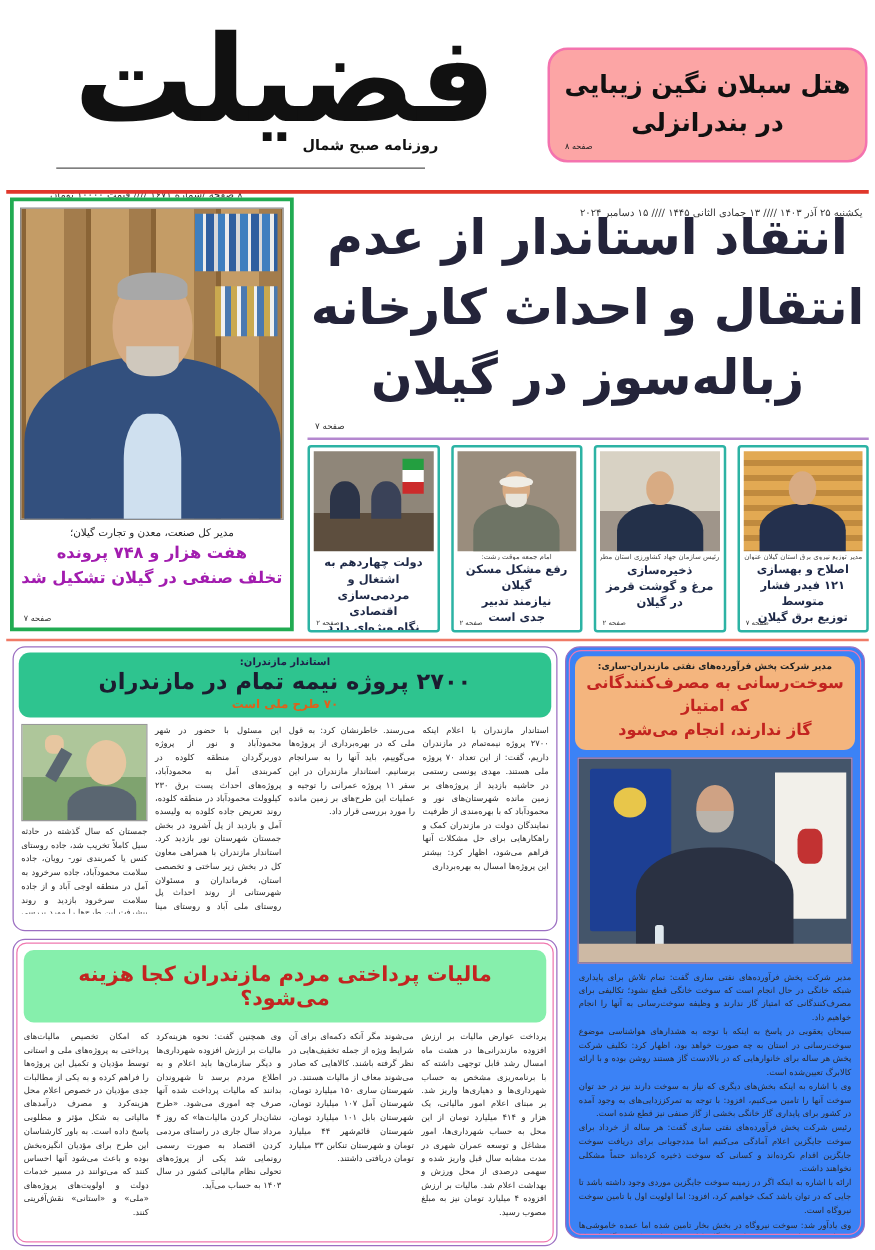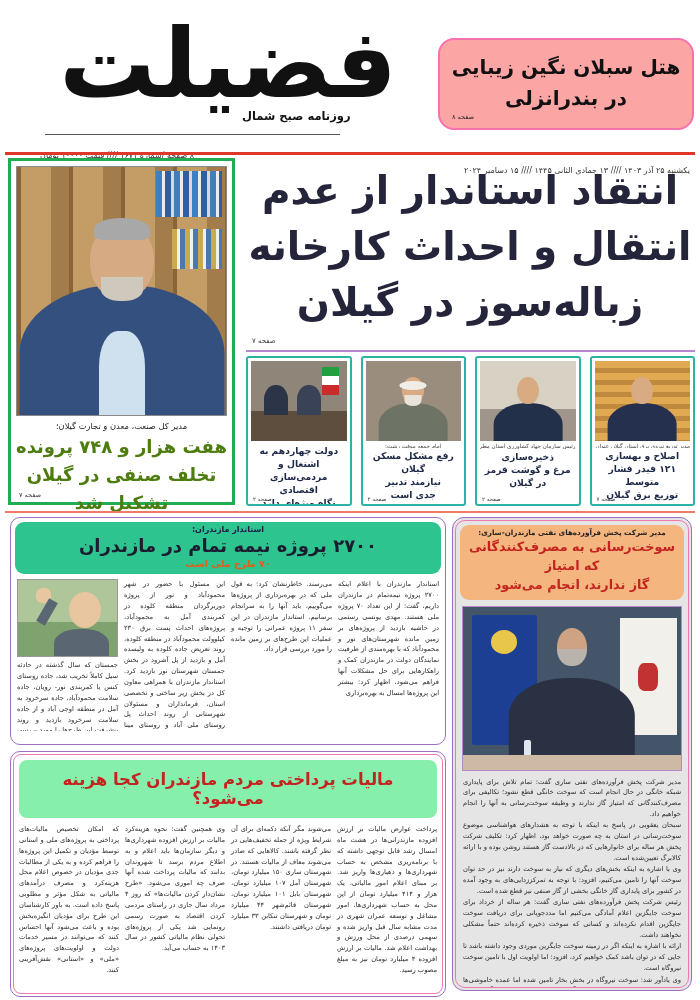--- a/index.html
+++ b/index.html
@@ -28,21 +28,21 @@
   .pl-shelf1{position:absolute;top:4px;right:4px;width:66px;height:46px;
       background:repeating-linear-gradient(90deg,#3f7fbf 0 6px,#ececec 6px 9px,#2f5f9f 9px 15px,#d9d9d9 15px 18px);}
   .pl-shelf2{position:absolute;top:62px;right:4px;width:50px;height:40px;
       background:repeating-linear-gradient(90deg,#caa94f 0 5px,#f0f0f0 5px 8px,#4a79b0 8px 13px);}
   .pl-suit{position:absolute;bottom:-12px;left:50%;transform:translateX(-50%);width:205px;height:142px;background:#33507e;border-radius:48% 48% 0 0;}
   .pl-shirt{position:absolute;bottom:-4px;left:50%;transform:translateX(-50%);width:46px;height:88px;background:#cfe0ef;border-radius:40% 40% 0 0;}
   .pl-head{position:absolute;bottom:116px;left:50%;transform:translateX(-50%);width:64px;height:78px;background:#d6ab83;border-radius:50% 50% 46% 46%;}
   .pl-hair{position:absolute;top:-3px;left:4px;right:4px;height:22px;background:#a8a8a8;border-radius:50% 50% 20% 20%;}
   .pl-beard{position:absolute;bottom:-2px;left:11px;right:11px;height:24px;background:#cfc8bd;border-radius:0 0 46% 46%;}
   .ps-kicker{font-size:8.3px;color:#222;text-align:center;margin-top:3px;}
-  .ps-headline{font-size:18px;font-weight:bold;color:#4d7c0f;text-align:center;line-height:1.55;margin-top:2px;}
+  .ps-headline{font-size:13px;font-weight:bold;color:#a21caf;text-align:center;line-height:1.55;margin-top:2px;}
   .ps-page{position:absolute;bottom:3px;left:8px;font-size:6.5px;color:#333;}
 
   
   .lead-hl{position:absolute;left:248px;top:163px;width:444px;text-align:center;font-size:39px;font-weight:bold;
            color:#24243a;line-height:1.43;}
   .lead-page{position:absolute;left:252px;top:337px;font-size:7px;color:#333;}
   .purple-rule{position:absolute;left:246px;right:5px;top:350px;height:1.5px;background:#b487cf;}
 
   
   .briefs{position:absolute;left:246px;right:5px;top:356px;height:150px;display:flex;gap:9px;direction:rtl;}
@@ -81,21 +81,21 @@
   .p-col{flex:1;font-size:6.7px;line-height:1.62;text-align:justify;color:#2a2a2a;}
   .photo-wave{position:relative;height:76px;margin-bottom:3px;border:1px solid #999;overflow:hidden;
               background:linear-gradient(180deg,#aec69a 0 55%,#7fa36f 55% 100%);}
   .wv-head{position:absolute;left:52%;top:16%;width:32px;height:36px;background:#e7c6a0;border-radius:50%;}
   .wv-hand{position:absolute;left:18%;top:10%;width:15px;height:15px;background:#e7c6a0;border-radius:40%;}
   .wv-arm{position:absolute;left:24%;top:24%;width:10px;height:26px;background:#5a6671;transform:rotate(30deg);}
   .wv-body{position:absolute;bottom:-5px;left:36%;width:56%;height:42%;background:#5a6671;border-radius:45% 45% 0 0;}
 
   
   .box-fuel{position:absolute;left:452px;top:517px;width:240px;height:474px;border:1.5px solid #9c6fc2;border-radius:12px;
-            background:#e5e5e5;box-sizing:border-box;padding:2px;}
+            background:#3b82f6;box-sizing:border-box;padding:2px;}
   .fuel-inner{border:1.5px solid #f078b0;border-radius:10px;height:100%;box-sizing:border-box;padding:4px;overflow:hidden;}
   .header-orange{background:#f4b57e;border-radius:9px;text-align:center;padding:3px 6px 5px;}
   .ho-kicker{font-size:7.2px;font-weight:bold;color:#222;}
   .ho-headline{font-size:12.8px;font-weight:bold;color:#c32420;line-height:1.5;}
   .photo-fuel{position:relative;height:163px;margin:6px 2px;border:1px solid #b58cc9;overflow:hidden;background:#44556a;}
   .fl-l{position:absolute;left:4%;top:5%;width:30%;height:80%;background:#1d3f93;border-radius:2px;}
   .fl-l::after{content:"";position:absolute;left:30%;top:12%;width:40%;height:18%;background:#e8c64a;border-radius:50%;}
   .fl-r{position:absolute;right:2%;top:7%;width:26%;height:72%;background:#f2f0ea;}
   .fl-r::after{content:"";position:absolute;left:32%;top:38%;width:36%;height:24%;background:#c23232;border-radius:30%;}
   .fu-body{position:absolute;bottom:6%;left:50%;transform:translateX(-50%);width:58%;height:50%;background:#2a3142;border-radius:46% 46% 0 0;}

